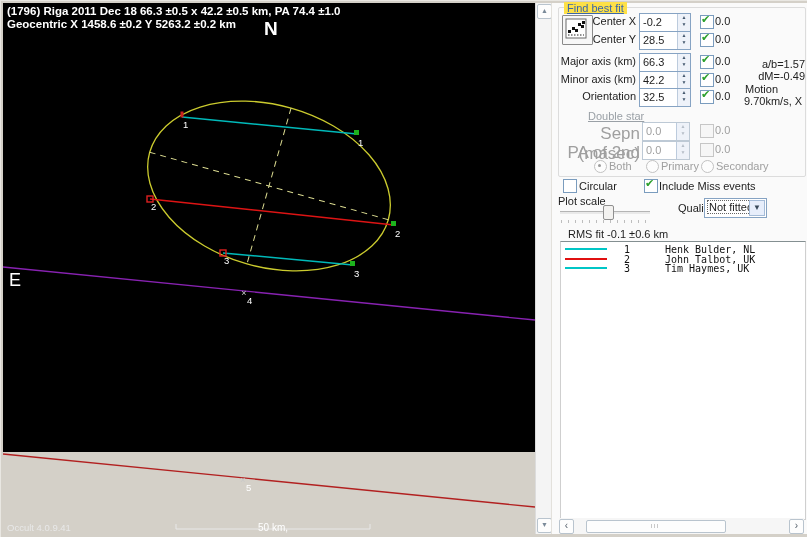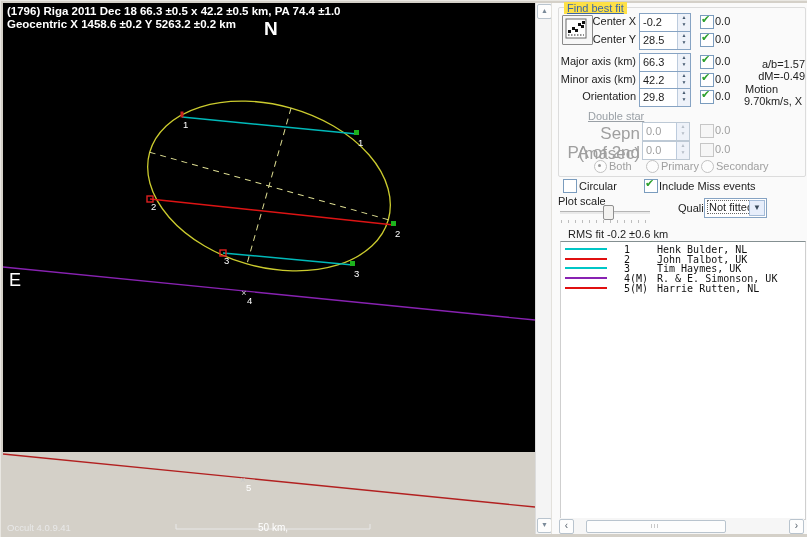--- a/index.html
+++ b/index.html
@@ -51,21 +51,21 @@
     background:repeating-linear-gradient(90deg,#bdbdbd 0 1px,transparent 1px 7px);}
   .combo{position:absolute;left:152px;top:195px;width:61px;height:18px;border:1px solid #86a3c3;background:#fff;cursor:pointer;}
   .combo .cv{position:absolute;left:3px;top:2px;font-size:11px;outline:1px dotted #666;padding:0 1px;}
   .combo .cbtn{position:absolute;right:1px;top:1px;width:14px;bottom:1px;background:#e7eefb;border:1px solid #a5bcd8;
     color:#3a4a5a;font-size:8px;line-height:13px;text-align:center;}
   .listbox{position:absolute;left:8px;top:238px;width:244px;height:277px;background:#fff;
     border:1px solid #cfcfcf;border-top:1px solid #848f91;}
   .lrow{position:absolute;left:0;right:0;height:10px;cursor:default;}
   .lrow .sw{position:absolute;left:4px;top:4px;width:42px;height:2px;}
   .lrow .num{position:absolute;left:63px;top:0;font:10px "DejaVu Sans Mono",monospace;color:#111;}
-  .lrow .nm{position:absolute;left:96px;top:0;font:10px "DejaVu Sans Mono",monospace;color:#111;}
+  .lrow .nm{position:absolute;left:104px;top:0;font:10px "DejaVu Sans Mono",monospace;color:#111;}
   .hscroll{position:absolute;left:7px;top:515px;width:245px;height:16px;background:#f6f6f6;}
   .hscroll .sbtn{top:1px;font-size:10px;line-height:11px;color:#55606b;}
   .hscroll .left{left:0;}
   .hscroll .right{right:0;}
   .hthumb{position:absolute;left:27px;top:2px;width:138px;height:11px;background:#fdfdfd;border:1px solid #b9c4ce;border-radius:2px;cursor:pointer;}
   .hthumb::after{content:"";position:absolute;left:64px;top:3px;width:8px;height:4px;
     background:repeating-linear-gradient(90deg,#c9c9c9 0 1px,transparent 1px 3px);}
   .lbl{position:absolute;}
   .link-dis{color:#9aa0a6;text-decoration:underline;}
 </style>
@@ -188,21 +188,21 @@
           <span>▼</span>
         </span>
     </div>
     <div class="chk" style="left:148px;top:70px">
         <span class="tick">✔</span>
       </div>
     <div class="delta" style="top:70px">0.0</div>
 
     <div class="flabel" style="top:87px">Orientation</div>
     <div class="spinbox" style="top:85px">
-      <span class="v">29.8</span>
+      <span class="v">32.5</span>
       <span class="spinbtns">
           <span>▲</span>
           <span>▼</span>
         </span>
     </div>
     <div class="chk" style="left:148px;top:87px">
         <span class="tick">✔</span>
       </div>
     <div class="delta" style="top:87px">0.0</div>
 
@@ -253,48 +253,38 @@
     <div class="slider-track"></div>
     <div class="slider-thumb"></div>
     <div class="slider-ticks"></div>
 
     <div class="lbl" style="left:126px;top:199px;width:34px;text-align:right">Quality</div>
     <div class="combo">
       <span class="cv">Not fitted</span>
       <span class="cbtn">▼</span>
     </div>
 
-    <div class="lbl" style="left:16px;top:225px">RMS fit -0.2 ±0.6 km</div>
+    <div class="lbl" style="left:16px;top:225px">RMS fit -0.1 ±0.6 km</div>
 
     <div class="listbox" id="observer-list">
         <div class="lrow" style="top: 2px;">
           <span class="sw" style="background: rgb(0, 198, 198);"></span>
           <span class="num">1</span>
           <span class="nm">Henk Bulder, NL</span>
         </div>
         <div class="lrow" style="top: 11.7px;">
           <span class="sw" style="background: rgb(224, 16, 16);"></span>
           <span class="num">2</span>
           <span class="nm">John Talbot, UK</span>
         </div>
         <div class="lrow" style="top: 21.4px;">
           <span class="sw" style="background: rgb(0, 198, 198);"></span>
           <span class="num">3</span>
           <span class="nm">Tim Haymes, UK</span>
         </div>
-        <div class="lrow" style="top: 31.1px;">
-          <span class="sw" style="background: rgb(136, 34, 178);"></span>
-          <span class="num">4(M)</span>
-          <span class="nm">R. &amp; E. Simonson, UK</span>
-        </div>
-        <div class="lrow" style="top: 40.8px;">
-          <span class="sw" style="background: rgb(224, 16, 16);"></span>
-          <span class="num">5(M)</span>
-          <span class="nm">Harrie Rutten, NL</span>
-        </div>
       </div>
 
     <div class="hscroll">
       <div class="sbtn left">‹</div>
       <div class="hthumb"></div>
       <div class="sbtn right">›</div>
     </div>
   </div>
 </div>
 

